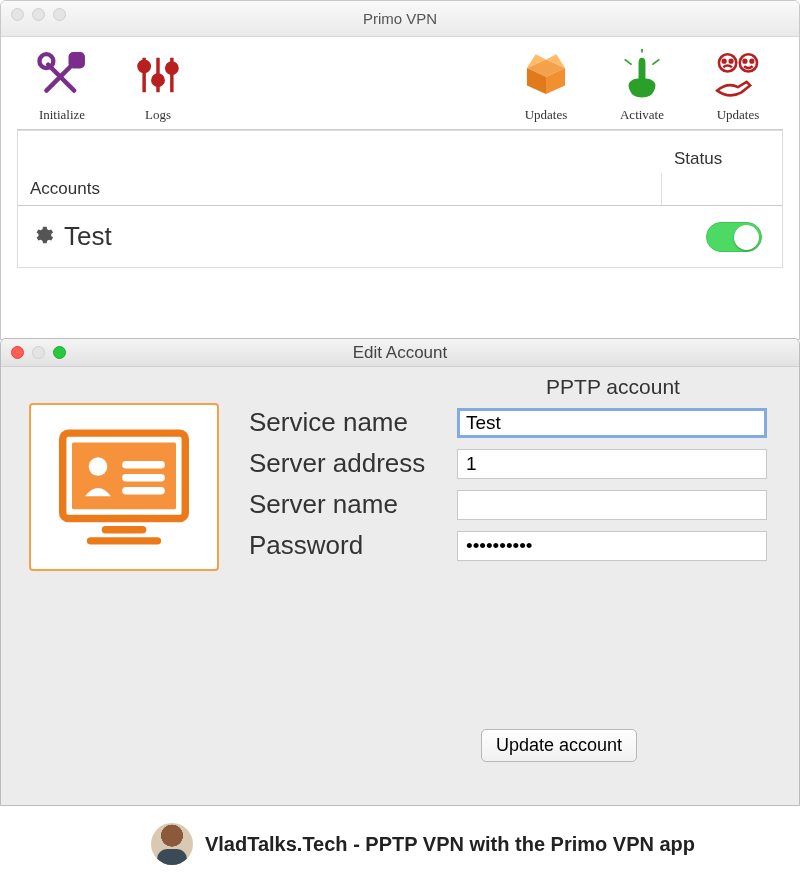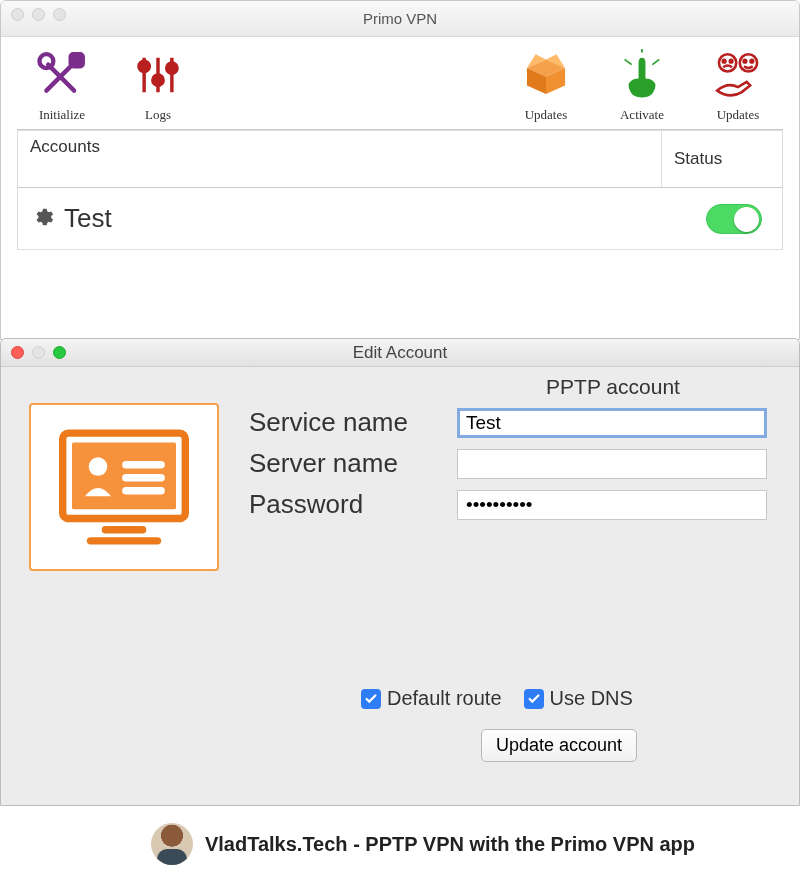--- a/index.html
+++ b/index.html
@@ -53,21 +53,21 @@
   .list {
     border-top:1px solid #ccc;
     margin:0 16px;
   }
   .listhead {
     display:flex;
     background:#fff;
     border:1px solid #ddd;
     border-bottom:1px solid #ccc;
   }
-  .lh-left { flex:1; padding:6px 12px; font-size:17px; border-right:1px solid #ddd;}
+  .lh-left { flex:1; padding:6px 12px; font-size:17px; border-right:1px solid #ddd;margin-top:42px;}
   .lh-right { width:120px; padding:18px 12px; font-size:17px; text-align:left;}
   .row {
     display:flex; align-items:center;
     border:1px solid #ddd; border-top:none;
     height:62px; background:#fff;
   }
   .row .gear { margin-left:14px; margin-right:10px; color:#555;}
   .row .name { font-size:26px; font-weight:400;}
   .row .rspacer{flex:1;}
   .toggle {
@@ -301,47 +301,33 @@
     </div>
 
     <div class="grp-title">PPTP account</div>
 
     <div class="fields">
       <div class="fieldrow">
         <div class="flabel">Service name</div>
         <input class="finput focused" value="Test" style="">
       </div>
       <div class="fieldrow">
+        <div class="flabel">Server address</div>
+        <input class="finput" value="1" style="">
+      </div>
+      <div class="fieldrow">
         <div class="flabel">Server name</div>
         <input class="finput" value="" style="">
       </div>
       <div class="fieldrow">
         <div class="flabel">Password</div>
         <input class="finput" value="••••••••••" style="">
       </div>
     </div>
 
-    <div class="checkrow">
-      <label style="display:flex;align-items:center;">
-        <span class="chk">
-          <svg viewBox="0 0 16 16">
-              <path d="M3 8 l3 3 l7 -7" stroke="#fff" stroke-width="2.5" fill="none" stroke-linecap="round"></path>
-            </svg>
-        </span>
-        <span>Default route</span>
-      </label>
-      <label style="display:flex;align-items:center;">
-        <span class="chk">
-          <svg viewBox="0 0 16 16">
-              <path d="M3 8 l3 3 l7 -7" stroke="#fff" stroke-width="2.5" fill="none" stroke-linecap="round"></path>
-            </svg>
-        </span>
-        <span>Use DNS</span>
-      </label>
-    </div>
 
     <button class="updatebtn">Update account</button>
   </div>
 </div>
 
 <div class="caption">
   <div class="avatar"></div>
   <span>VladTalks.Tech - PPTP VPN with the Primo VPN app</span>
 </div>
 

